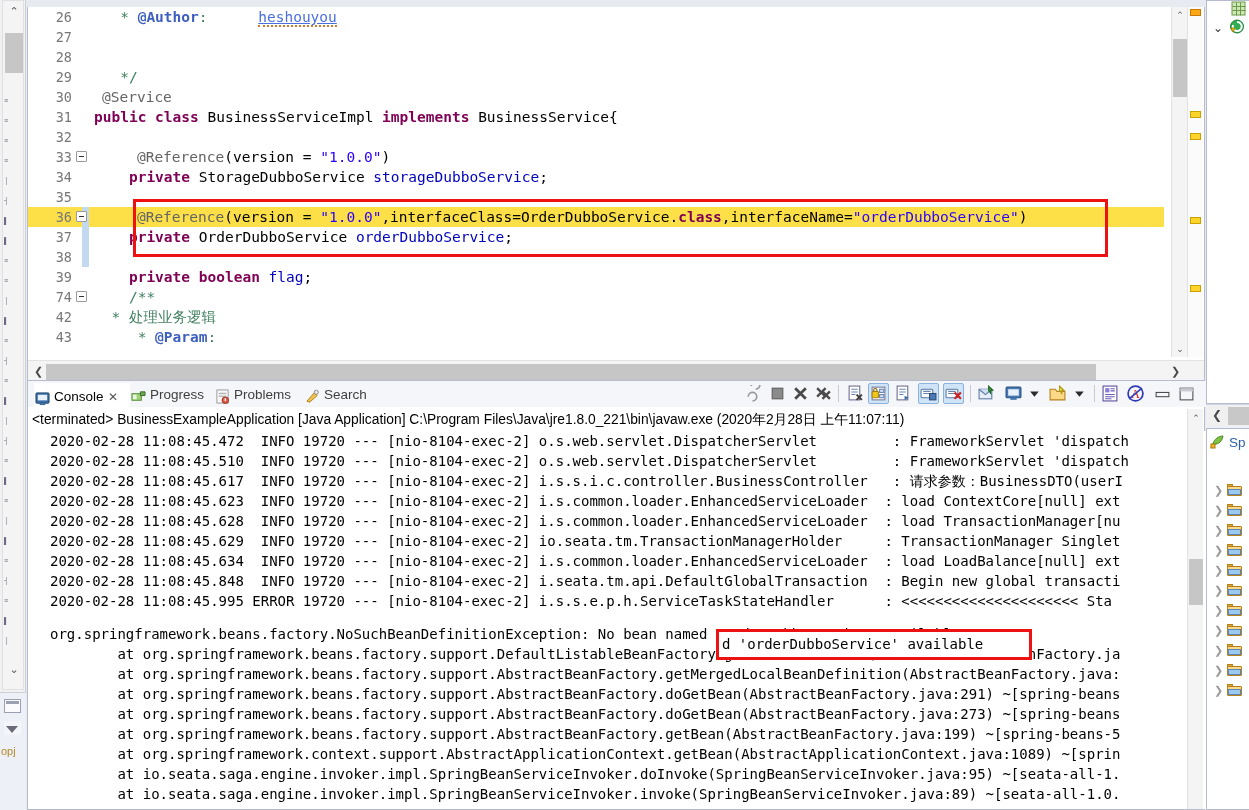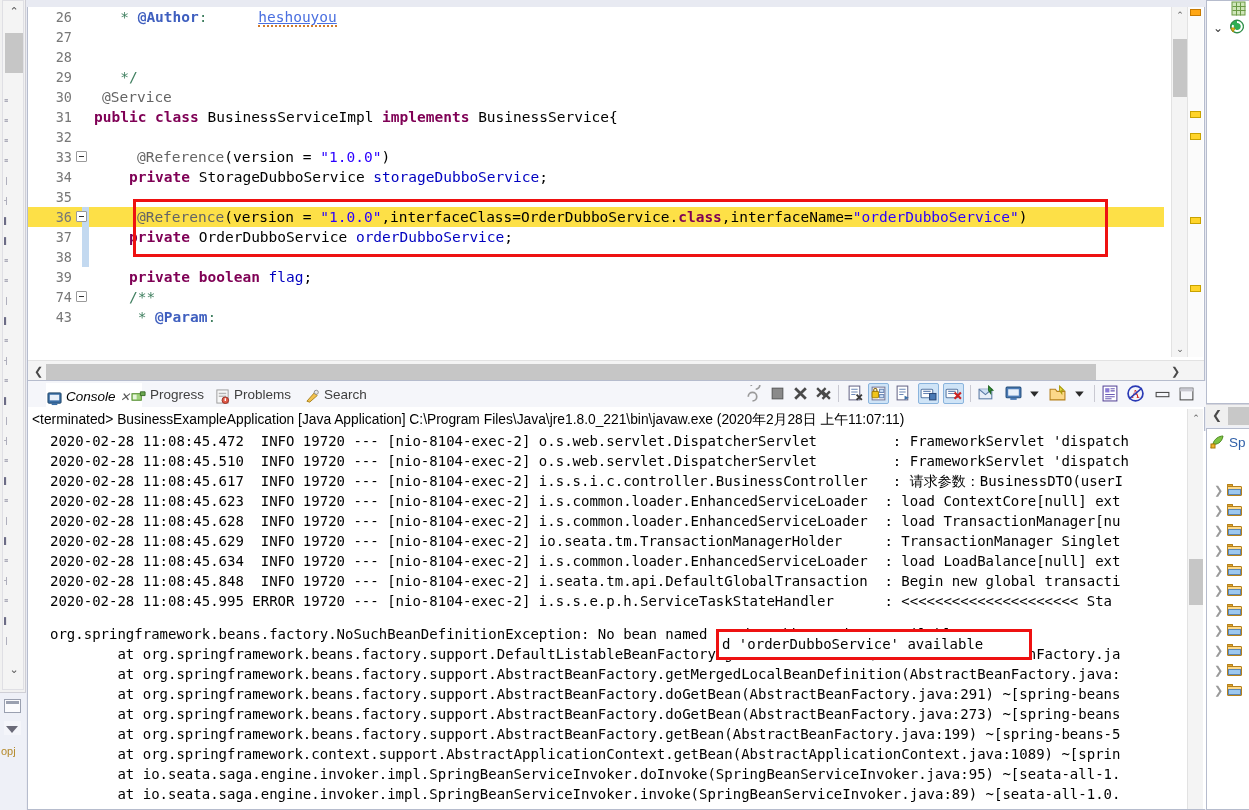--- a/index.html
+++ b/index.html
@@ -252,20 +252,21 @@
             <div class="cline"><span class="lnum">31</span><span class="ctext"><span class="tk-kw">public class</span><span> BusinessServiceImpl </span><span class="tk-kw">implements</span><span> BusinessService{</span></span></div>
             <div class="cline"><span class="lnum">32</span><span class="ctext"></span></div>
             <div class="cline"><span class="lnum">33</span><span class="fold"></span><span class="ctext"><span>    </span><span class="tk-ann">@Reference</span><span>(version = </span><span class="tk-str">"1.0.0"</span><span>)</span></span></div>
             <div class="cline"><span class="lnum">34</span><span class="ctext"><span>    </span><span class="tk-kw">private</span><span> StorageDubboService </span><span class="tk-fld">storageDubboService</span><span>;</span></span></div>
             <div class="cline"><span class="lnum">35</span><span class="ctext"></span></div>
             <div class="cline hl"><span class="lnum">36</span><span class="changebar" style="top: 0px;"></span><span class="fold"></span><span class="ctext"><span>    </span><span class="tk-ann">@Reference</span><span>(version = </span><span class="tk-str">"1.0.0"</span><span>,interfaceClass=OrderDubboService.</span><span class="tk-kw">class</span><span>,interfaceName=</span><span class="tk-str">"orderDubboService"</span><span>)</span></span></div>
             <div class="cline"><span class="lnum">37</span><span class="changebar" style="top: 0px;"></span><span class="ctext"><span>    </span><span class="tk-kw">private</span><span> OrderDubboService </span><span class="tk-fld">orderDubboService</span><span>;</span></span></div>
             <div class="cline"><span class="lnum">38</span><span class="changebar" style="top: 0px;"></span><span class="ctext"></span></div>
             <div class="cline"><span class="lnum">39</span><span class="ctext"><span>    </span><span class="tk-kw">private boolean</span><span> </span><span class="tk-fld">flag</span><span>;</span></span></div>
             <div class="cline"><span class="lnum">74</span><span class="fold"></span><span class="ctext"><span class="tk-cmt">    /**</span></span></div>
+            <div class="cline"><span class="lnum">42</span><span class="ctext"><span class="tk-cmt">  * 处理业务逻辑</span></span></div>
             <div class="cline"><span class="lnum">43</span><span class="ctext"><span class="tk-cmt">     * </span><span class="tk-cmt-b">@Param</span><span class="tk-cmt">:</span></span></div>
           </div>
       </div>
 
       <div class="code-redbox"></div>
 
       <div class="ed-vscroll">
         <div class="arw up">⌃</div>
         <div class="ed-vthumb"></div>
         <div class="arw dn">⌄</div>
@@ -283,21 +284,21 @@
         <div class="arw lt">❮</div>
         <div class="ed-hthumb"></div>
         <div class="arw rt">❯</div>
       </div>
     </div>
   </div>
 
   <div class="console">
 
     <div class="tabbar" id="tabbar">
-        <div class="tab active" style="left: 18px; width: 96px; font-style: italic;">
+        <div class="tab active" style="left: 6px; width: 96px;">
           <span class="ticon"><svg viewBox="0 0 16 16">
               <rect x="1" y="2" width="14" height="11" rx="1" fill="#3a6ea5" stroke="#1f4466"></rect>
               <rect x="3" y="4" width="10" height="6" fill="#e8f0fa"></rect>
               <rect x="5" y="13" width="6" height="2" fill="#3a6ea5"></rect>
             </svg></span>
           <span class="tlabel">Console</span>
           <span class="xclose" style="left: 74px;">✕</span>
         </div>
         <div class="tab" style="left: 102px; width: 84px;">
           <span class="ticon"><svg viewBox="0 0 16 16">

